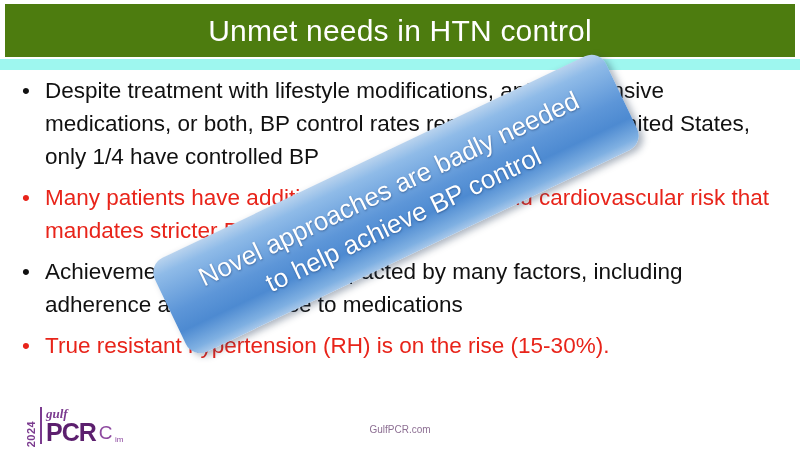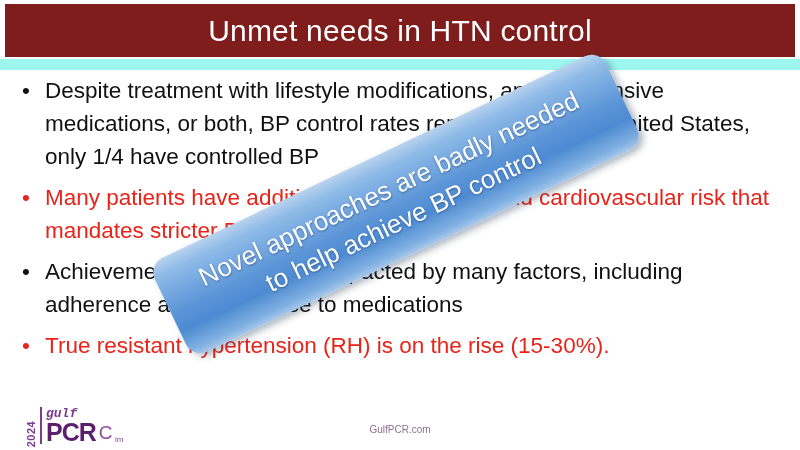--- a/index.html
+++ b/index.html
@@ -18,21 +18,21 @@
     background: #ffffff;
   }
 
   
   #title-bar {
     position: absolute;
     left: 4px;
     top: 3px;
     width: 792px;
     height: 55px;
-    background: #7f1d1d;
+    background: #4d7c0f;
     box-sizing: border-box;
     border: 1px solid #ffffff;
     display: flex;
     align-items: center;
     justify-content: center;
   }
   #title-text {
     color: #ffffff;
     font-size: 30px;
     font-weight: 400;
@@ -156,21 +156,21 @@
     border-left: 2px solid #7b3b8f;
     padding-left: 4px;
     margin-bottom: 2px;
   }
   #logo-gulf {
     font-style: italic;
     font-weight: bold;
     font-size: 13px;
     color: #7b3b8f;
     line-height: 13px;
-    font-family: Liberation Mono, monospace;
+    font-family: Liberation Serif, serif;
   }
   #logo-pcr-row {
     display: flex;
     align-items: flex-end;
   }
   #logo-pcr {
     font-weight: bold;
     font-size: 25px;
     line-height: 24px;
     color: #5c1f6e;

